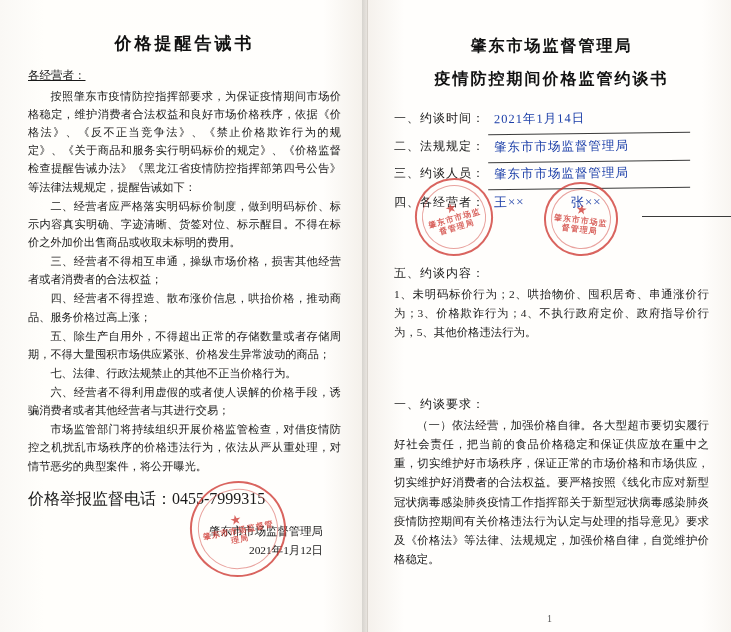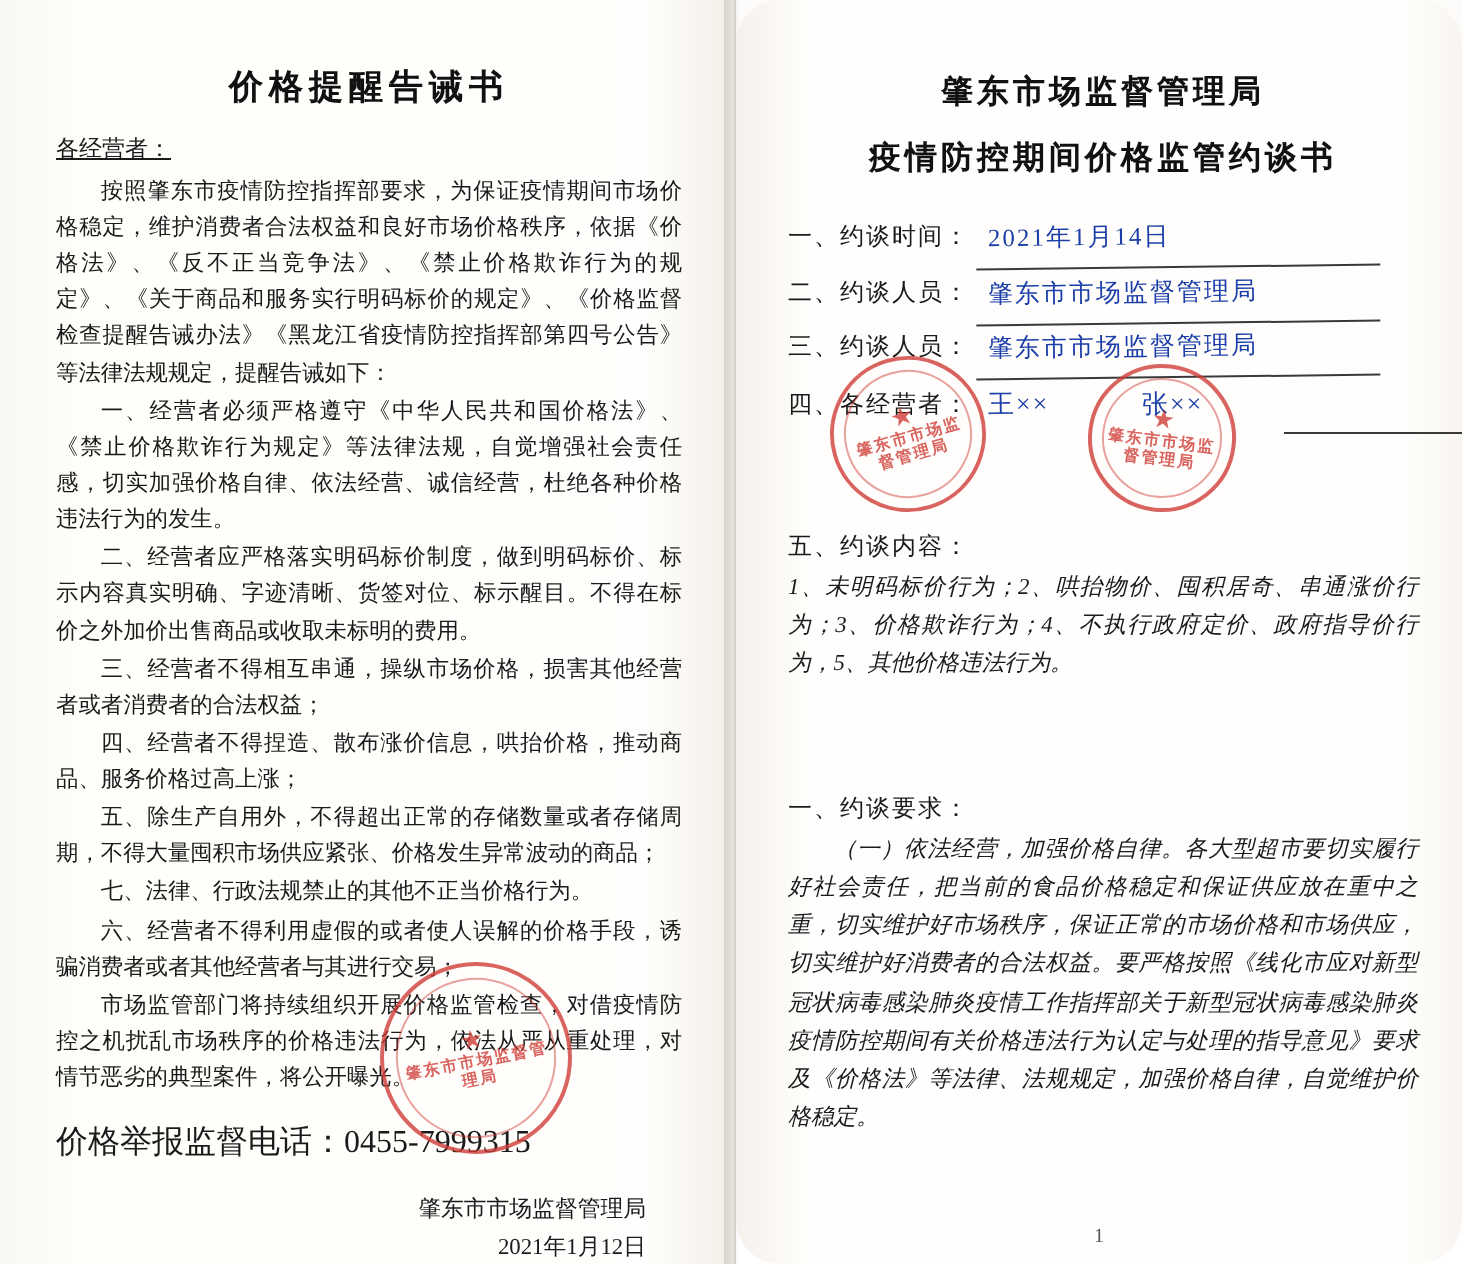--- a/index.html
+++ b/index.html
@@ -32,21 +32,20 @@
     width: 368px;
     padding: 26px 26px 10px 28px;
     border-right: 1px solid #ded9d2;
     background: linear-gradient(90deg, #faf8f5 0%, #fffefb 12%, #fffefc 88%, #f3efe9 100%);
   }
   .sheet-right {
     left: 368px;
     width: 363px;
     padding: 26px 22px 10px 26px;
     background: linear-gradient(90deg, #f5f1ec 0%, #fffefc 10%, #fffefc 92%, #f8f5f1 100%);
-    border-radius: 22px;
   }
   .doc-title {
     text-align: center;
     font-size: 17px;
     font-weight: bold;
     letter-spacing: 3px;
     margin: 6px 0 12px 0;
     color: #111;
   }
   .doc-title-r1 {
@@ -80,21 +79,20 @@
   }
   .para.indent {
     text-indent: 2em;
   }
   .para-r {
     font-size: 11.4px;
     line-height: 1.68;
     text-align: justify;
     text-justify: inter-ideograph;
     margin: 0 0 2px 0;
-    font-style: italic;
   }
   .para-r.indent {
     text-indent: 2em;
   }
   .field-row {
     font-size: 12px;
     line-height: 2.05;
     white-space: nowrap;
     position: relative;
   }
@@ -222,21 +220,20 @@
 
 <div id="page">
 
   <div class="sheet sheet-left">
     <div class="doc-title">价格提醒告诫书</div>
 
     <div class="salutation">各经营者：</div>
 
     <p class="para indent">按照肇东市疫情防控指挥部要求，为保证疫情期间市场价格稳定，维护消费者合法权益和良好市场价格秩序，依据《价格法》、《反不正当竞争法》、《禁止价格欺诈行为的规定》、《关于商品和服务实行明码标价的规定》、《价格监督检查提醒告诫办法》《黑龙江省疫情防控指挥部第四号公告》等法律法规规定，提醒告诫如下：</p>
 
-    <p class="para indent">一、经营者必须严格遵守《中华人民共和国价格法》、《禁止价格欺诈行为规定》等法律法规，自觉增强社会责任感，切实加强价格自律、依法经营、诚信经营，杜绝各种价格违法行为的发生。</p>
     <p class="para indent">二、经营者应严格落实明码标价制度，做到明码标价、标示内容真实明确、字迹清晰、货签对位、标示醒目。不得在标价之外加价出售商品或收取未标明的费用。</p>
     <p class="para indent">三、经营者不得相互串通，操纵市场价格，损害其他经营者或者消费者的合法权益；</p>
     <p class="para indent">四、经营者不得捏造、散布涨价信息，哄抬价格，推动商品、服务价格过高上涨；</p>
     <p class="para indent">五、除生产自用外，不得超出正常的存储数量或者存储周期，不得大量囤积市场供应紧张、价格发生异常波动的商品；</p>
     <p class="para indent">七、法律、行政法规禁止的其他不正当价格行为。</p>
     <p class="para indent">六、经营者不得利用虚假的或者使人误解的价格手段，诱骗消费者或者其他经营者与其进行交易；</p>
 
     <p class="para indent">市场监管部门将持续组织开展价格监管检查，对借疫情防控之机扰乱市场秩序的价格违法行为，依法从严从重处理，对情节恶劣的典型案件，将公开曝光。</p>
 
     <div class="contact">价格举报监督电话：0455-7999315</div>
@@ -259,21 +256,21 @@
   <div class="sheet sheet-right">
     <div class="doc-title-r1">肇东市场监督管理局</div>
     <div class="doc-title-r2">疫情防控期间价格监管约谈书</div>
 
     <div class="field-row">
       <span class="field-label">一、约谈时间：</span>
       <span class="hand long">2021年1月14日</span>
     </div>
 
     <div class="field-row">
-      <span class="field-label">二、约谈人员：</span>
+      <span class="field-label">二、法规规定：</span>
       <span class="hand long">肇东市市场监督管理局</span>
     </div>
 
     <div class="field-row">
       <span class="field-label">三、约谈人员：</span>
       <span class="hand long">肇东市市场监督管理局</span>
     </div>
 
     <div class="field-row">
       <span class="field-label">四、各经营者：</span>

